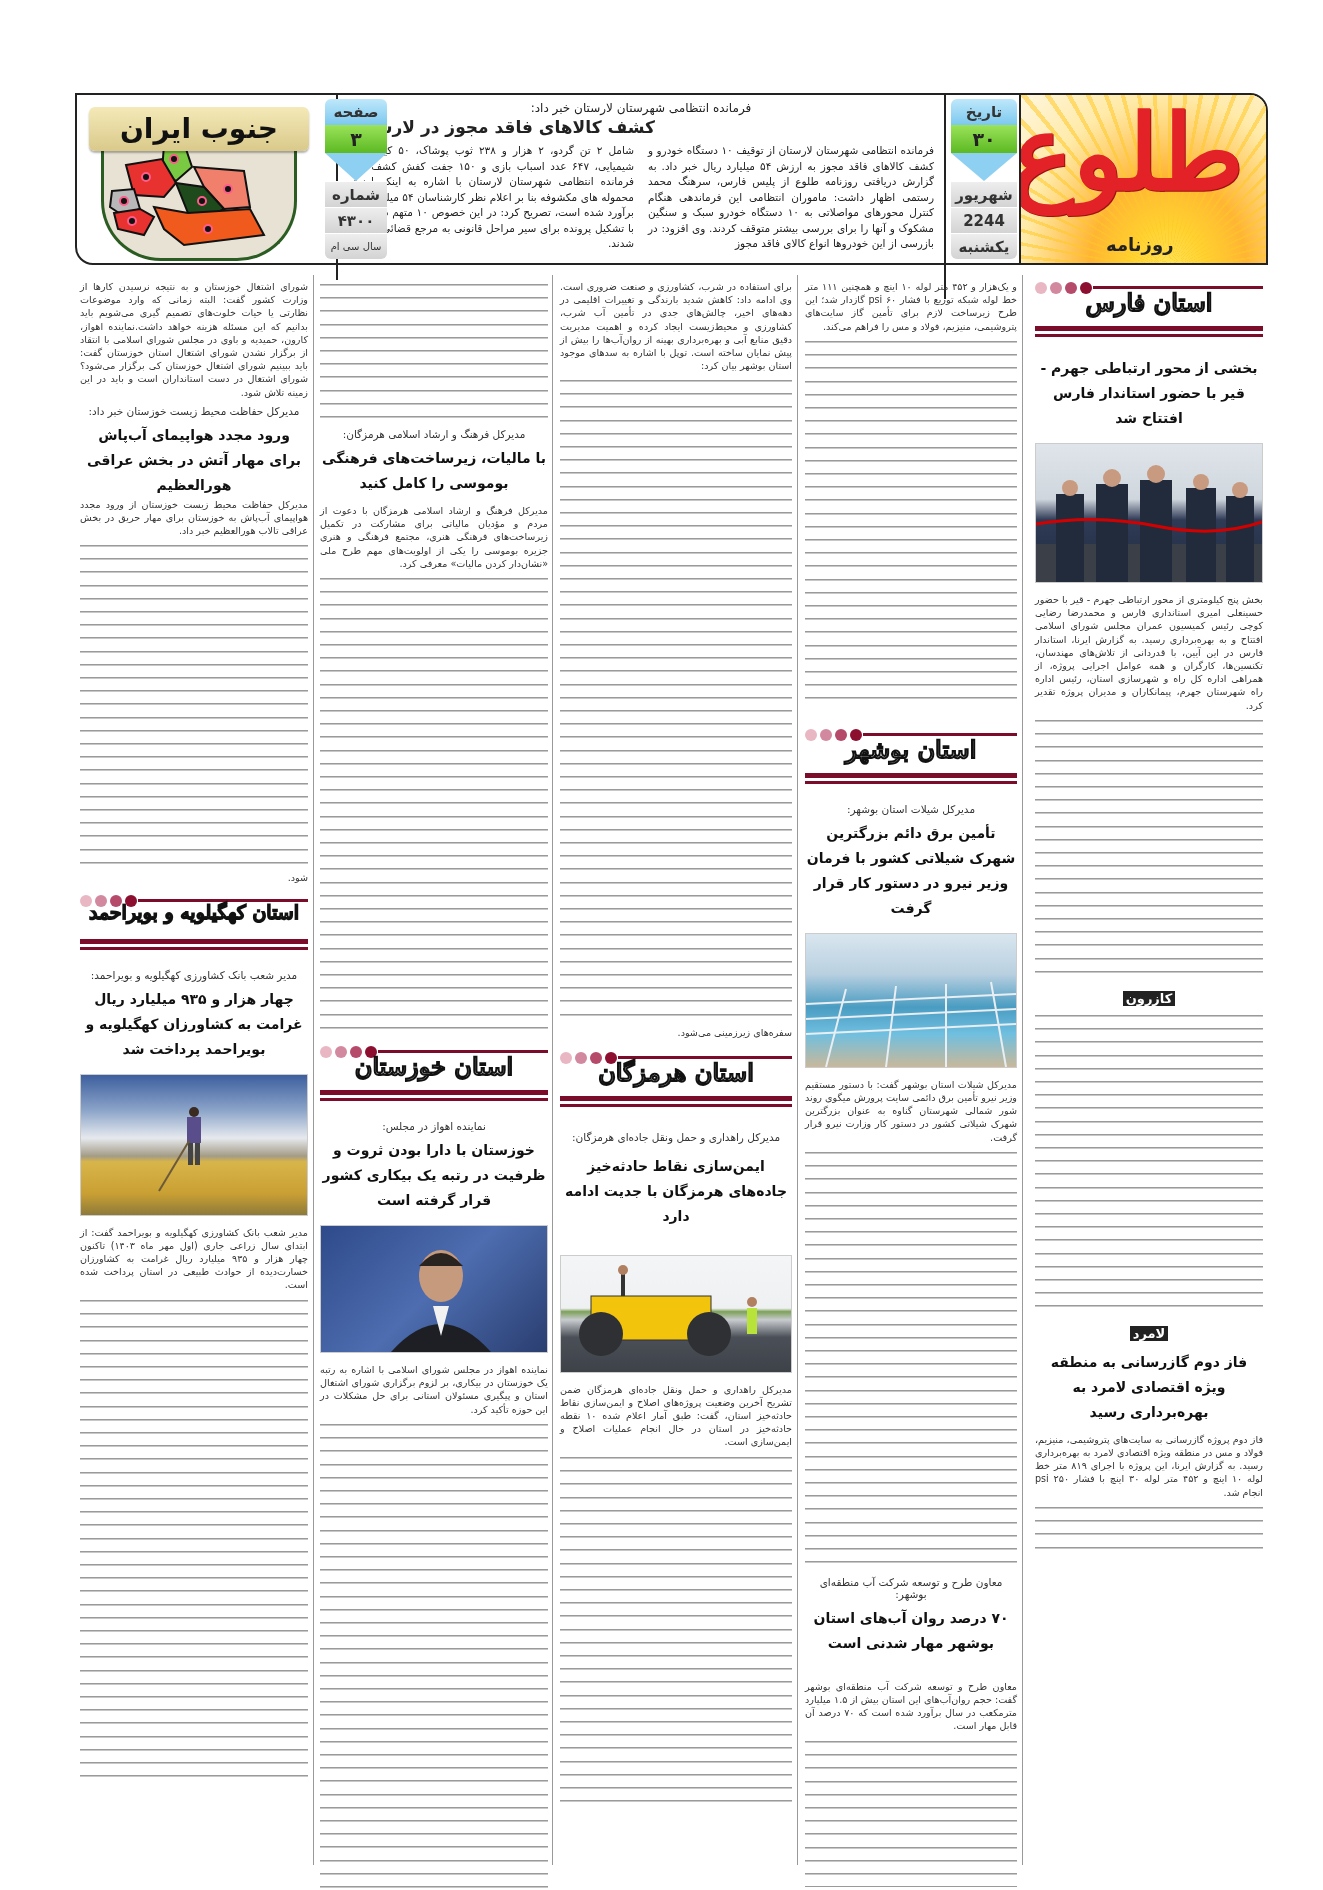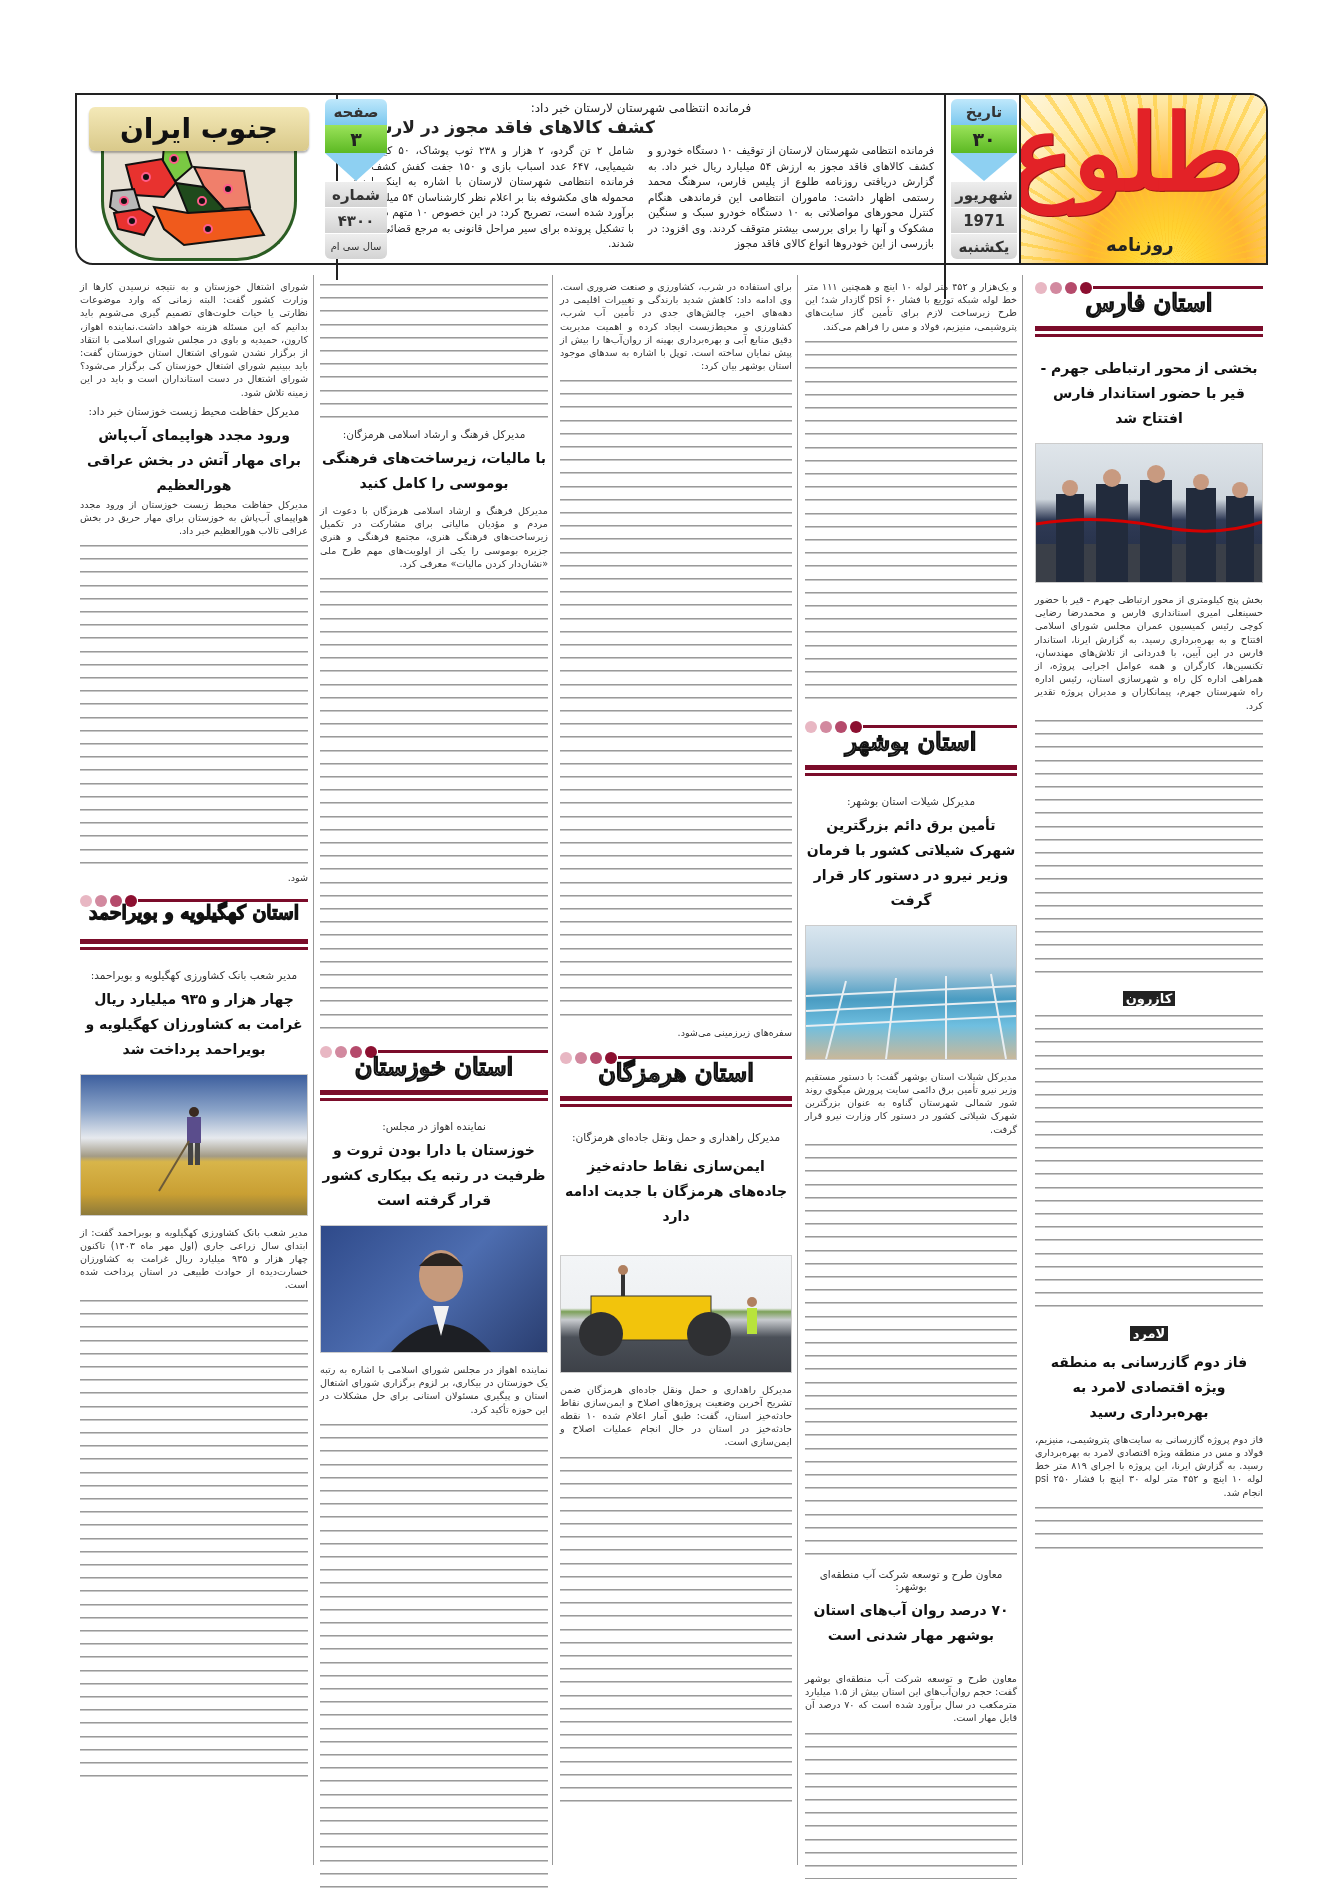--- a/index.html
+++ b/index.html
@@ -51,21 +51,21 @@
   <div class="abs logo">
     <div class="rays"></div>
     <div class="mark">طلوع</div>
     <div class="sub">روزنامه</div>
   </div>
   <div class="abs datebox">
     <div class="pill top">تاریخ</div>
     <div class="pill mid">۳۰</div>
     <div class="tri"></div>
     <div class="pill grey">شهریور</div>
-    <div class="pill grey">1971</div>
+    <div class="pill grey">2244</div>
     <div class="pill grey last">یکشنبه</div>
   </div>
   <div class="abs lead">
     <div class="kicker">فرمانده انتظامی شهرستان لارستان خبر داد:</div>
     <div class="title">کشف کالاهای فاقد مجوز در لارستان</div>
     <div class="cols">
       <p>فرمانده انتظامی شهرستان لارستان از توقیف ۱۰ دستگاه خودرو و کشف کالاهای فاقد مجوز به ارزش ۵۴ میلیارد ریال خبر داد. به گزارش دریافتی روزنامه طلوع از پلیس فارس، سرهنگ محمد رستمی اظهار داشت: ماموران انتظامی این فرماندهی هنگام کنترل محورهای مواصلاتی به ۱۰ دستگاه خودرو سبک و سنگین مشکوک و آنها را برای بررسی بیشتر متوقف کردند. وی افزود: در بازرسی از این خودروها انواع کالای فاقد مجوز</p>
       <p>شامل ۲ تن گردو، ۲ هزار و ۲۳۸ ثوب پوشاک، ۵۰ کیسه کود شیمیایی، ۶۴۷ عدد اسباب بازی و ۱۵۰ جفت کفش کشف شد. فرمانده انتظامی شهرستان لارستان با اشاره به اینکه ارزش محموله های مکشوفه بنا بر اعلام نظر کارشناسان ۵۴ میلیارد ریال برآورد شده است، تصریح کرد: در این خصوص ۱۰ متهم دستگیر و با تشکیل پرونده برای سیر مراحل قانونی به مرجع قضائی معرفی شدند.</p>
     </div>
   </div>
@@ -147,21 +147,21 @@
   <div class="textfill" style="height:300px;margin-top:4px"></div>
   <div style="text-align:center;margin-top:12px"><span class="tag">لامرد</span></div>
   <div class="head" style="margin-top:8px">فاز دوم گازرسانی به منطقه ویژه اقتصادی لامرد به بهره‌برداری رسید</div>
   <div class="body" style="margin-top:8px">فاز دوم پروژه گازرسانی به سایت‌های پتروشیمی، منیزیم، فولاد و مس در منطقه ویژه اقتصادی لامرد به بهره‌برداری رسید. به گزارش ایرنا، این پروژه با اجرای ۸۱۹ متر خط لوله ۱۰ اینچ و ۴۵۲ متر لوله ۳۰ اینچ با فشار ۲۵۰ psi انجام شد.</div>
   <div class="textfill" style="height:50px;margin-top:4px"></div>
 </div>
 
 <div class="abs" style="left:805px;top:280px;width:212px">
   <div class="body">و یک‌هزار و ۴۵۲ متر لوله ۱۰ اینچ و همچنین ۱۱۱ متر خط لوله شبکه توزیع با فشار ۶۰ psi گازدار شد؛ این طرح زیرساخت لازم برای تأمین گاز سایت‌های پتروشیمی، منیزیم، فولاد و مس را فراهم می‌کند.</div>
   <div class="textfill" style="height:370px;margin-top:4px"></div>
-  <div class="sechead" style="position:relative;margin-top:12px">
+  <div class="sechead" style="position:relative;margin-top:20px">
     <div class="dots">
         <i style="background:#e8b7c3"></i>
         <i style="background:#d2899f"></i>
         <i style="background:#b54a6b"></i>
         <i style="background:#8c0f30"></i>
       </div>
     <div class="topline"></div>
     <div class="name">استان بوشهر</div>
     <div class="bar1"></div>
       <div class="bar2"></div>

